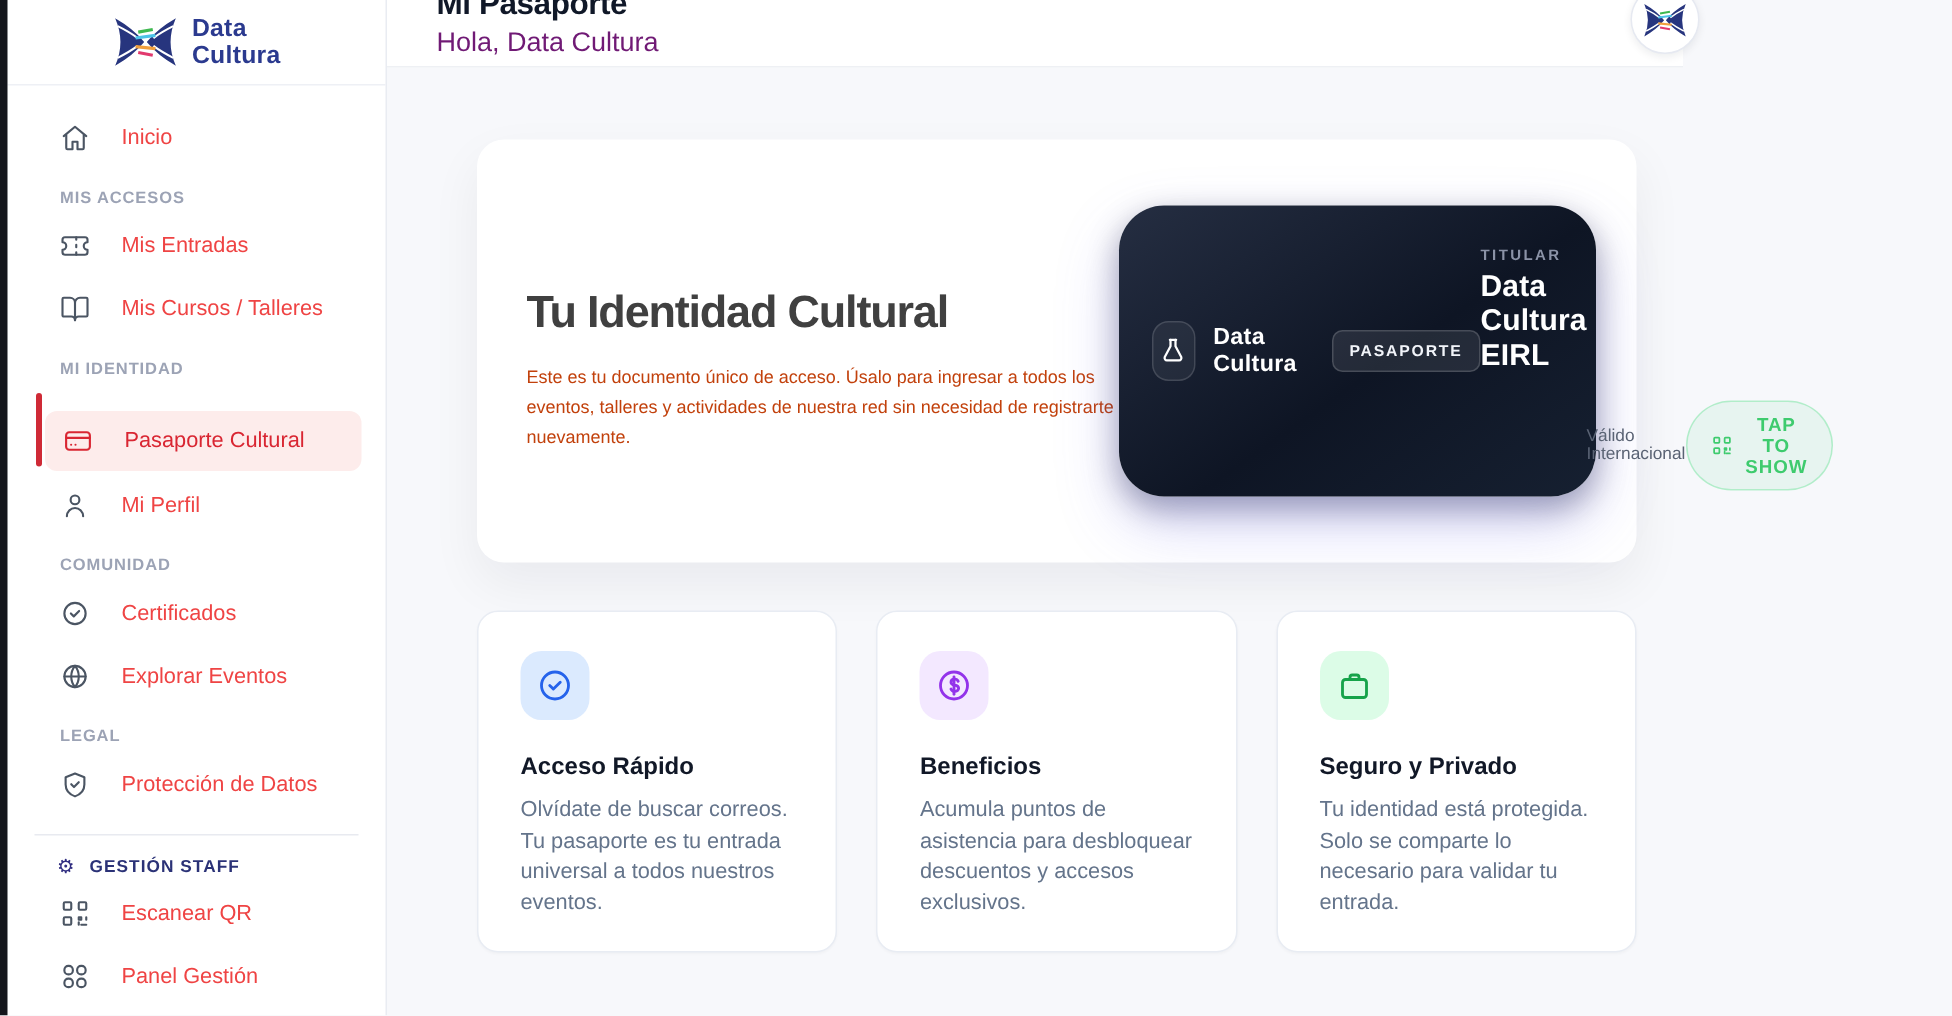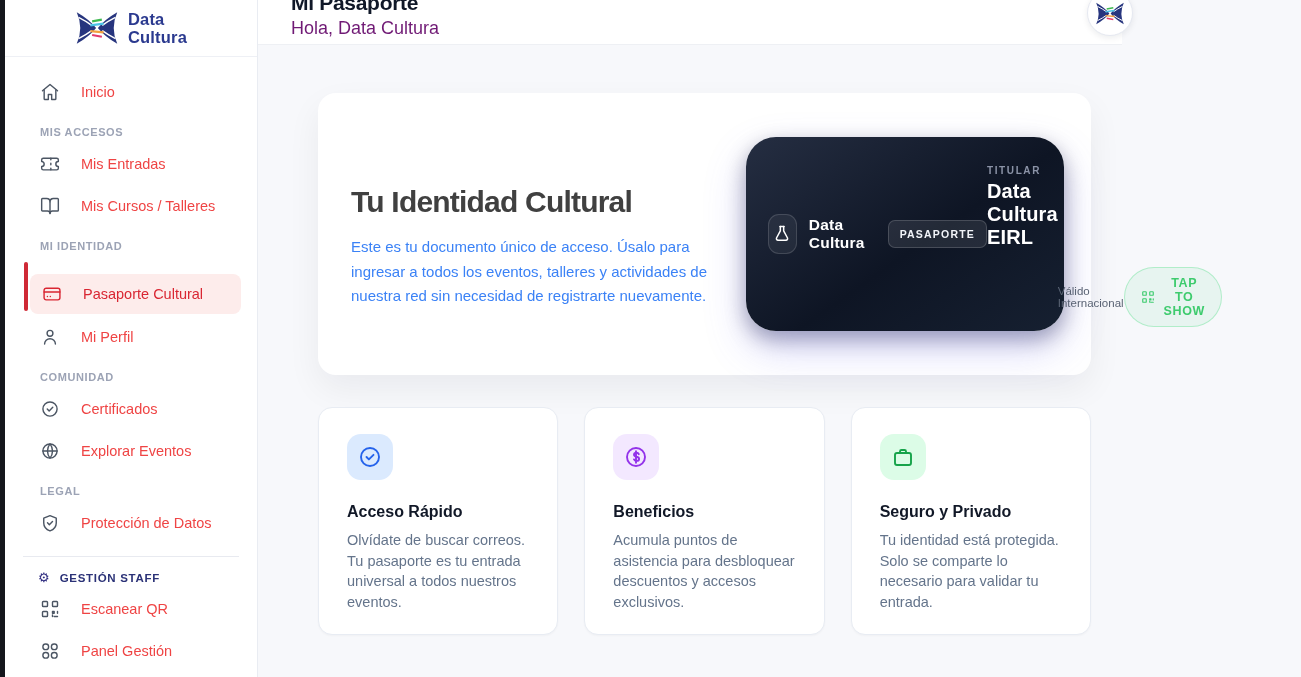--- a/index.html
+++ b/index.html
@@ -42,21 +42,21 @@
     display:flex; align-items:center; justify-content:center; z-index:5; }
 
   .content { flex:1; background:#f7f8fb; padding:48px 31px 18px 60px; }
 
   
   .hero-card { background:#fff; border-radius:18px; box-shadow:0 14px 34px rgba(15,23,42,.06);
     display:flex; align-items:center; justify-content:space-between;
     padding:44px 27px 44px 33px; min-height:256px; }
   .hero-copy { flex:0 1 565px; }
   .hero-title { font-size:30px; font-weight:800; color:#404040; letter-spacing:-.8px;margin-top:26px; }
-  .hero-desc { margin-top:16px; font-size:15px; line-height:1.65; color:#3b82f6; }
+  .hero-desc { margin-top:16px; font-size:12px; line-height:1.65; color:#c2410c; }
 
   
   .passport { width:318px; min-width:318px; height:194px; border-radius:30px; padding:4px 22px;
     background:linear-gradient(145deg,#252e42 0%, #0e1524 55%, #162031 100%);
     color:#fff; display:flex; flex-direction:row;
     box-shadow:0 18px 42px rgba(99,102,241,.26), 0 8px 20px rgba(2,6,23,.35); }
   .pp-top { display:flex; align-items:center; gap:12px; }
   .flask-box { width:40px; height:40px; border-radius:11px; background:rgba(255,255,255,.06);
     border:1px solid rgba(255,255,255,.14); display:flex; align-items:center; justify-content:center; }
   .pp-brand { font-size:15.5px; font-weight:700; letter-spacing:.2px; }

